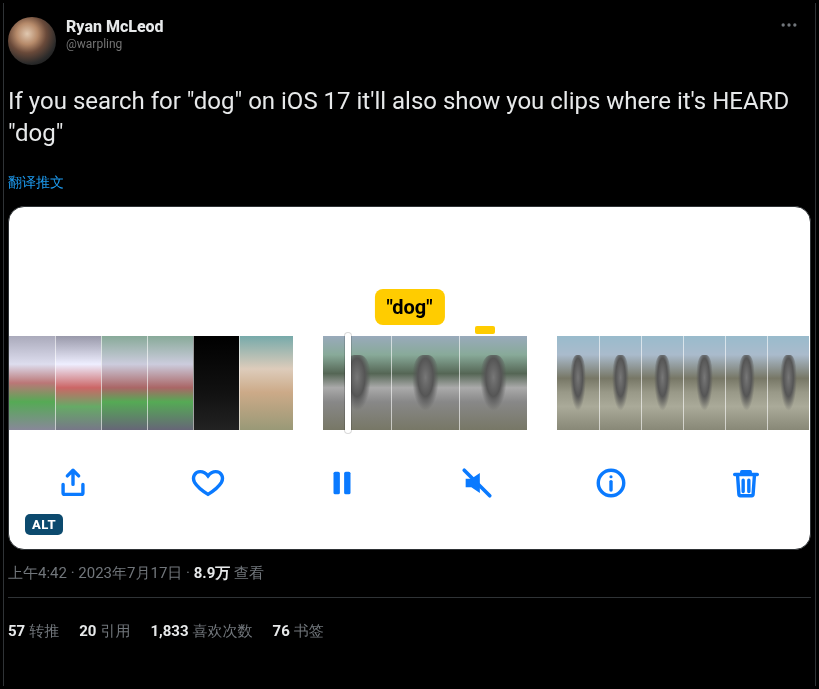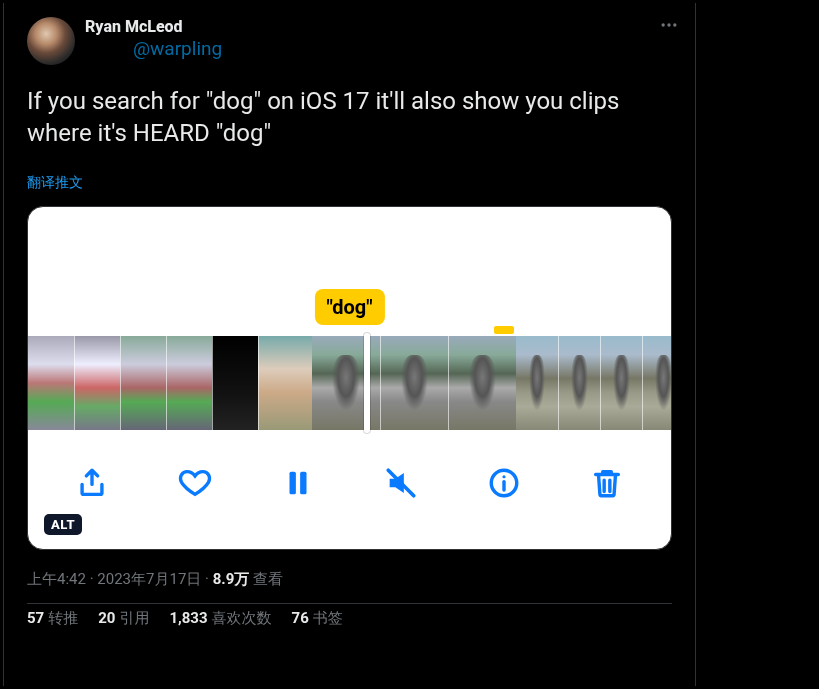--- a/index.html
+++ b/index.html
@@ -10,40 +10,40 @@
     width: 819px;
     height: 689px;
     overflow: hidden;
     position: relative;
     padding: 3px;
   }
   .tweet {
     border: 1px solid #2f3336;
     border-top: none;
     border-bottom: none;
-    width: 693px;
+    width: 813px;
     height: 683px;
     position: relative;
-    padding: 14px 23px;
+    padding: 14px 4px;
   }
   .header {
     display: flex;
     align-items: flex-start;
     gap: 10px;
   }
   .avatar {
     width: 48px;
     height: 48px;
     border-radius: 50%;
     background: radial-gradient(circle at 40% 35%, #e0c8b0 0%, #b68a6a 25%, #6a4a3a 45%, #2a2a2a 70%, #0d0d0d 100%);
     flex-shrink: 0;
   }
   .name-block { display: flex; flex-direction: column; line-height: 1.25; }
   .display-name { font-weight: 800; font-size: 16px; color: #e7e9ea; }
-  .handle { color: #0369a1; font-size: 19px; margin-left: 48px; }
+  .handle { color: #737373; font-size: 12px; }
   .more {
     position: absolute;
     right: 16px;
     top: 12px;
     color: #71767b;
     font-size: 18px;
     cursor: pointer;
   }
   .body-text {
     margin-top: 20px;
@@ -147,43 +147,43 @@
     width: 44px; height: 44px;
     display: flex; align-items: center; justify-content: center;
     color: #0a7aff;
     cursor: pointer;
   }
   .tb-btn svg { width: 34px; height: 34px; stroke: currentColor; fill: none; stroke-width: 2.4; }
   .alt-badge {
     position: absolute;
     left: 16px;
     bottom: 14px;
-    background: #0f172a;
+    background: #0c4a6e;
     color: #fff;
     font-size: 13px;
     font-weight: 800;
     padding: 3px 7px;
     border-radius: 5px;
     letter-spacing: 0.5px;
   }
   .meta {
-    margin-top: 20px;
+    margin-top: 14px;
     color: #71767b;
     font-size: 15px;
   }
   .meta .bold { color: #e7e9ea; font-weight: 700; }
   .divider {
     margin-top: 14px;
     height: 1px;
     background: #2f3336;
   }
   .stats {
     display: flex;
     gap: 20px;
-    margin-top: 5px;
+    margin-top: 24px;
     font-size: 15px;
     color: #71767b;
   }
   .stats .num { color: #e7e9ea; font-weight: 700; margin-right: 4px; }
 </style>
 </head>
 <body>
 
 <div class="tweet">
 

